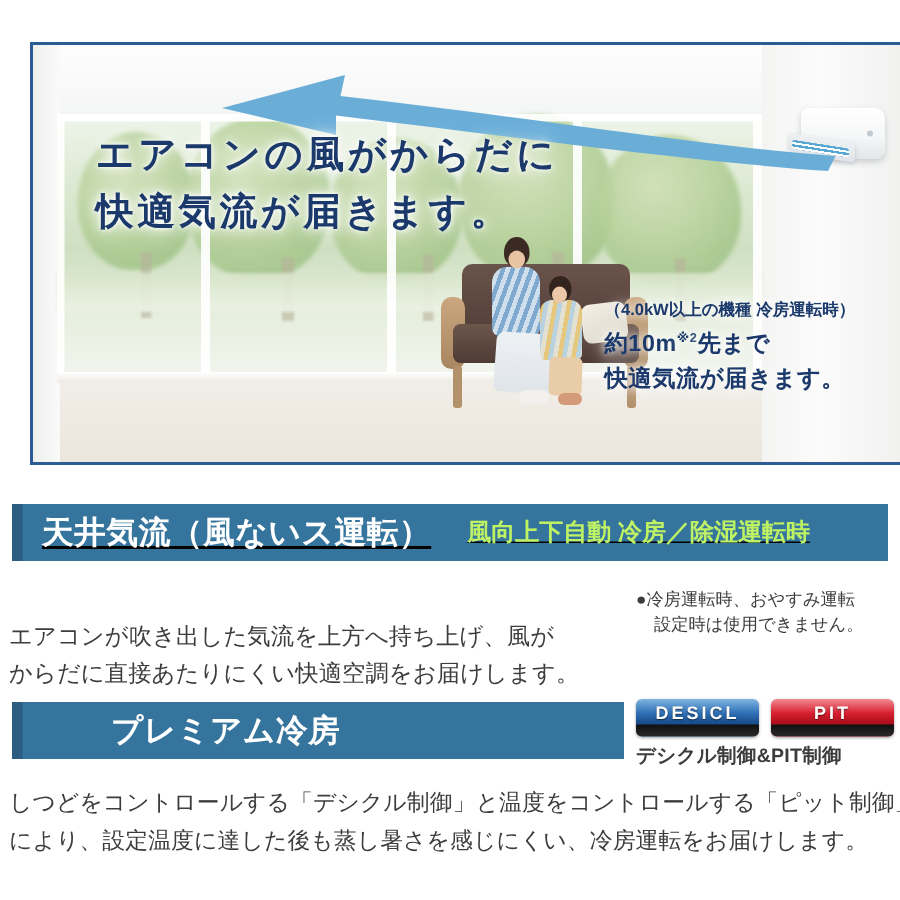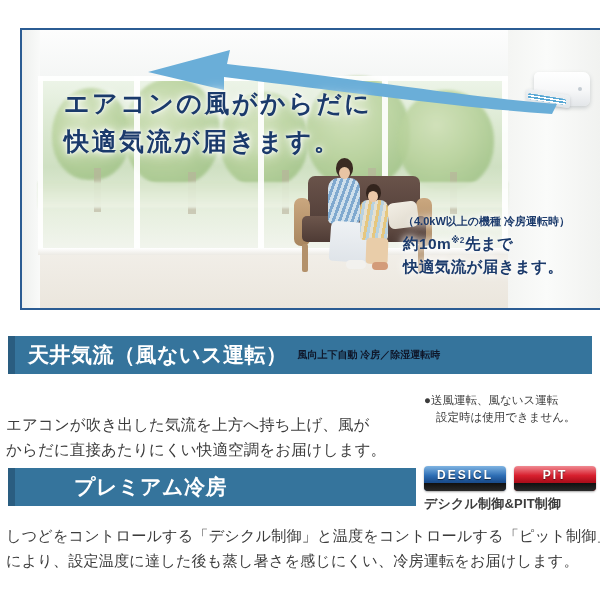--- a/index.html
+++ b/index.html
@@ -106,21 +106,21 @@
   .hero-headline div{margin-bottom:2px;}
 
   
   .hero-side{
     position:absolute;left:381px;top:171px;
     color:#1b3a6b;
     text-shadow:0 0 6px #ffffff,0 0 12px #ffffff;
     white-space:nowrap;
   }
   .side-title{font-size:21px;font-weight:bold;letter-spacing:.5px;line-height:1.15;}
-  .side-sub{font-size:11px;font-weight:bold;letter-spacing:0;margin-top:14px;line-height:1.2;}
+  .side-sub{font-size:11px;font-weight:bold;letter-spacing:0;margin-top:0;line-height:1.2;}
   .side-body{font-size:15.5px;font-weight:bold;line-height:1.5;margin-top:4px;letter-spacing:.4px;}
   .side-body sup{font-size:8.5px;vertical-align:super;font-weight:bold;}
 
   
   .sofa{position:absolute;left:268px;top:146px;width:146px;height:96px;}
   .sofa-back{
     position:absolute;left:18px;top:0;width:112px;height:44px;
     background:linear-gradient(180deg,#6a534a,#54403a);border-radius:7px 7px 3px 3px;
   }
   .sofa-seat{
@@ -170,25 +170,25 @@
   }
   .bar::before{
     content:"";position:absolute;left:0;top:0;width:7px;height:100%;
     background:#2a5d80;
   }
   .bar-title{
     color:#ffffff;font-size:21px;font-weight:bold;letter-spacing:.5px;
     margin-left:20px;white-space:nowrap;
   }
   .bar-sub{
-    color:#0f172a;font-size:10px;font-weight:bold;margin-left:10px;
+    color:#bef264;font-size:16px;font-weight:bold;margin-left:24px;
     white-space:nowrap;letter-spacing:0;
   }
 
-  #bar-ceiling{left:8px;top:336px;width:584px;}
+  #bar-ceiling{left:8px;top:336px;width:584px;text-decoration:underline;}
   #bar-premium{left:8px;top:468px;width:408px;padding-left:46px;}
 
   
   .copy{
     position:absolute;color:#3c3c3c;
     font-size:15.5px;line-height:1.62;letter-spacing:.1px;
     white-space:nowrap;
   }
   #copy-ceiling{left:6px;top:412px;}
   #copy-premium{left:6px;top:524px;font-size:15.2px;}
@@ -311,21 +311,21 @@
   <span class="bar-title">天井気流（風ないス運転）</span>
   <span class="bar-sub">風向上下自動 冷房／除湿運転時</span>
 </div>
 
 <div class="copy" id="copy-ceiling">
   <div>エアコンが吹き出した気流を上方へ持ち上げ、風が</div>
   <div>からだに直接あたりにくい快適空調をお届けします。</div>
 </div>
 
 <div class="note">
-  <div>●送風運転、風ないス運転</div>
+  <div>●冷房運転時、おやすみ運転</div>
   <div class="note-line2">設定時は使用できません。</div>
 </div>
 
 <div class="bar" id="bar-premium">
   <span class="bar-title">プレミアム冷房</span>
 </div>
 
 <div class="badges">
   <div class="badge-row">
     <div class="badge badge-desicl">

